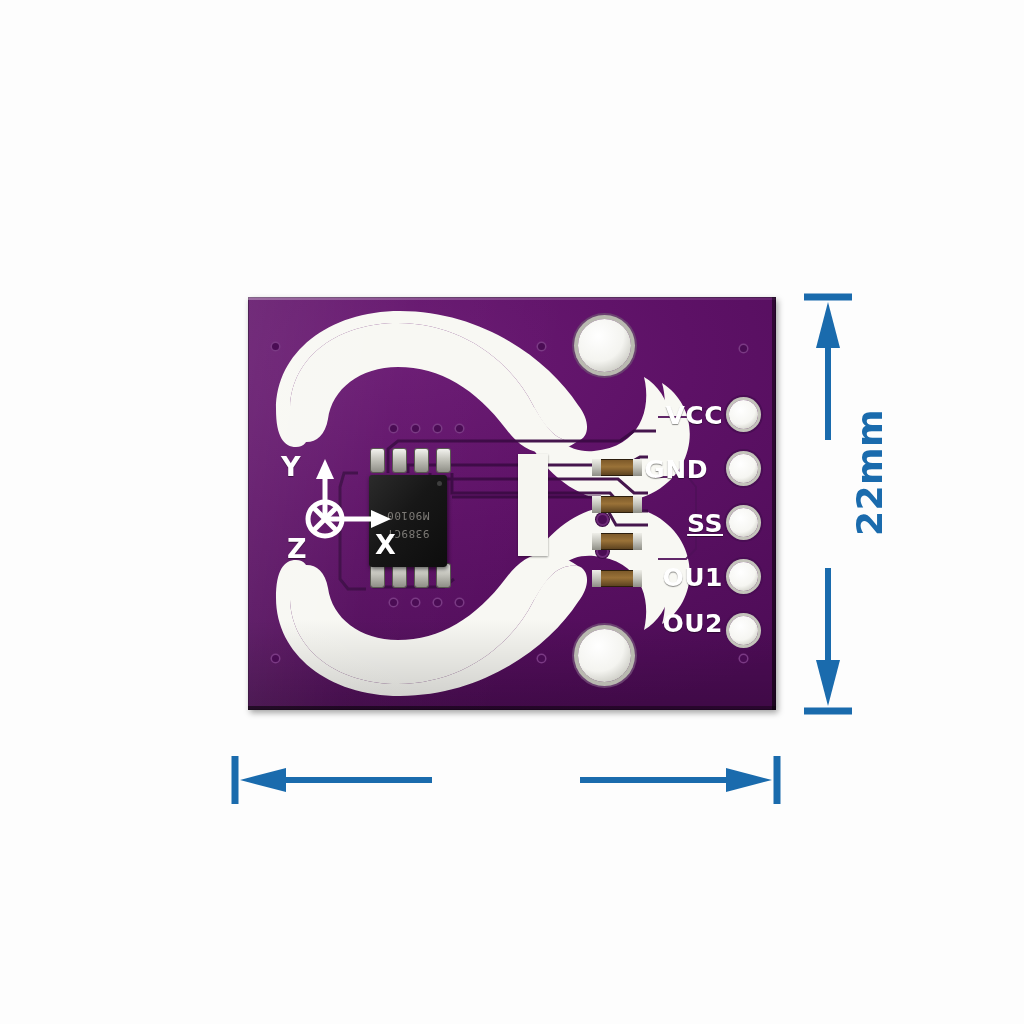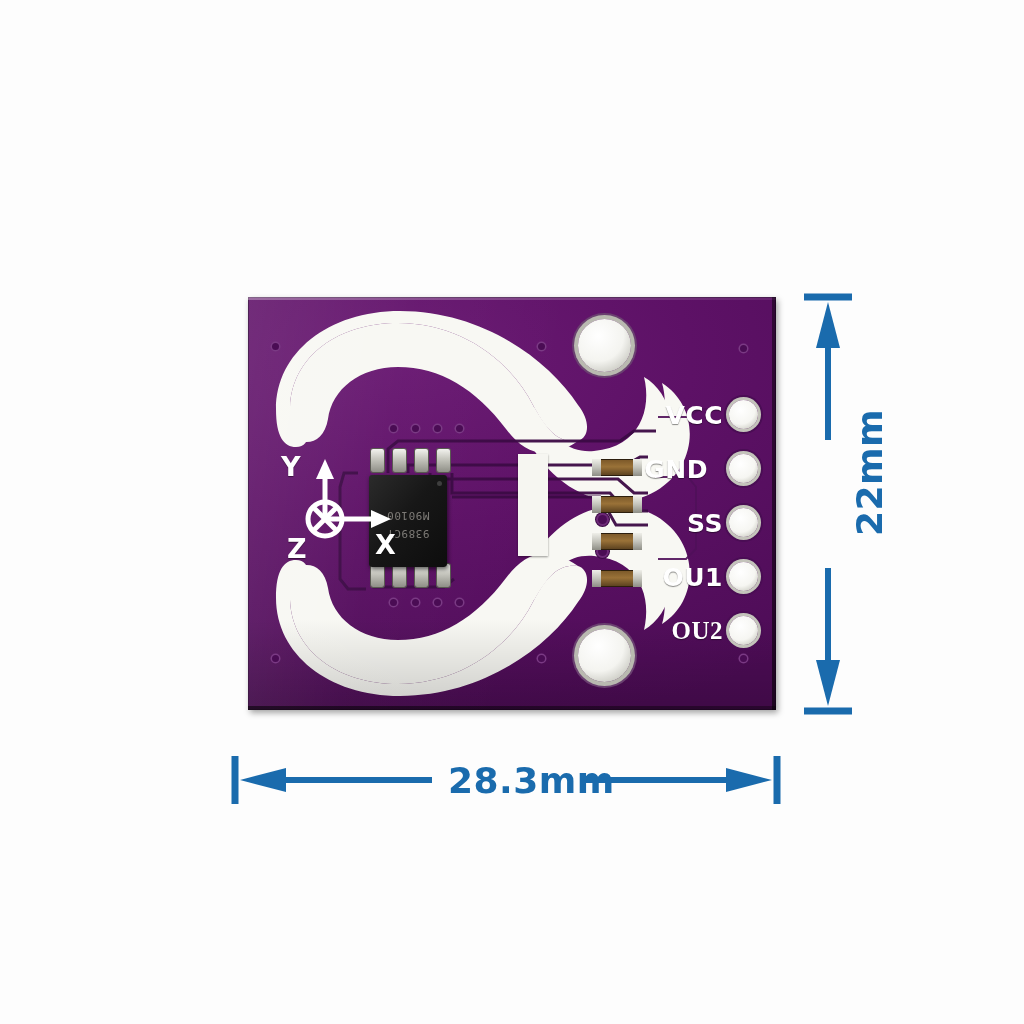--- a/index.html
+++ b/index.html
@@ -366,23 +366,23 @@
     <div class="res" style="left:352px; top:274px;"></div>
 
     <div class="pad" style="left:481px; top:103px;"></div>
     <div class="pad" style="left:481px; top:157px;"></div>
     <div class="pad" style="left:481px; top:211px;"></div>
     <div class="pad" style="left:481px; top:265px;"></div>
     <div class="pad" style="left:481px; top:319px;"></div>
 
     <div class="pad-label" style="left:381px; top:104px; width:94px;">VCC</div>
     <div class="pad-label" style="left:366px; top:158px; width:94px;">GND</div>
-    <div class="pad-label" style="left:381px; top:212px; width:94px;">SS</div>
+    <div class="pad-label" style="left:381px; top:212px; width:94px;text-decoration:underline;">SS</div>
     <div class="pad-label" style="left:381px; top:266px; width:94px;">OU1</div>
-    <div class="pad-label" style="left:381px; top:320px; width:94px;font-family:Liberation Serif, serif;">OU2</div>
+    <div class="pad-label" style="left:381px; top:312px; width:94px;">OU2</div>
 
     <div class="axis-wrap">
       <svg width="120" height="115" viewBox="0 0 120 115">
 
         <line x1="42" y1="62" x2="42" y2="14" stroke="#ffffff" stroke-width="5"></line>
         <polygon points="42,2 33,22 51,22" fill="#ffffff"></polygon>
 
         <line x1="42" y1="62" x2="96" y2="62" stroke="#ffffff" stroke-width="5"></line>
         <polygon points="108,62 88,53 88,71" fill="#ffffff"></polygon>
 
@@ -414,15 +414,14 @@
 
     <line x1="7" y1="8" x2="7" y2="56" stroke="#1a6bad" stroke-width="7"></line>
     <line x1="549" y1="8" x2="549" y2="56" stroke="#1a6bad" stroke-width="7"></line>
 
     <line x1="52" y1="32" x2="204" y2="32" stroke="#1a6bad" stroke-width="6"></line>
     <polygon points="12,32 58,20 58,44" fill="#1a6bad"></polygon>
 
     <line x1="352" y1="32" x2="504" y2="32" stroke="#1a6bad" stroke-width="6"></line>
     <polygon points="544,32 498,20 498,44" fill="#1a6bad"></polygon>
   </svg>
-  <div class="dim-text" id="dim-h-text">28.3mm</div>
 
 </div>
 
 </body></html>

